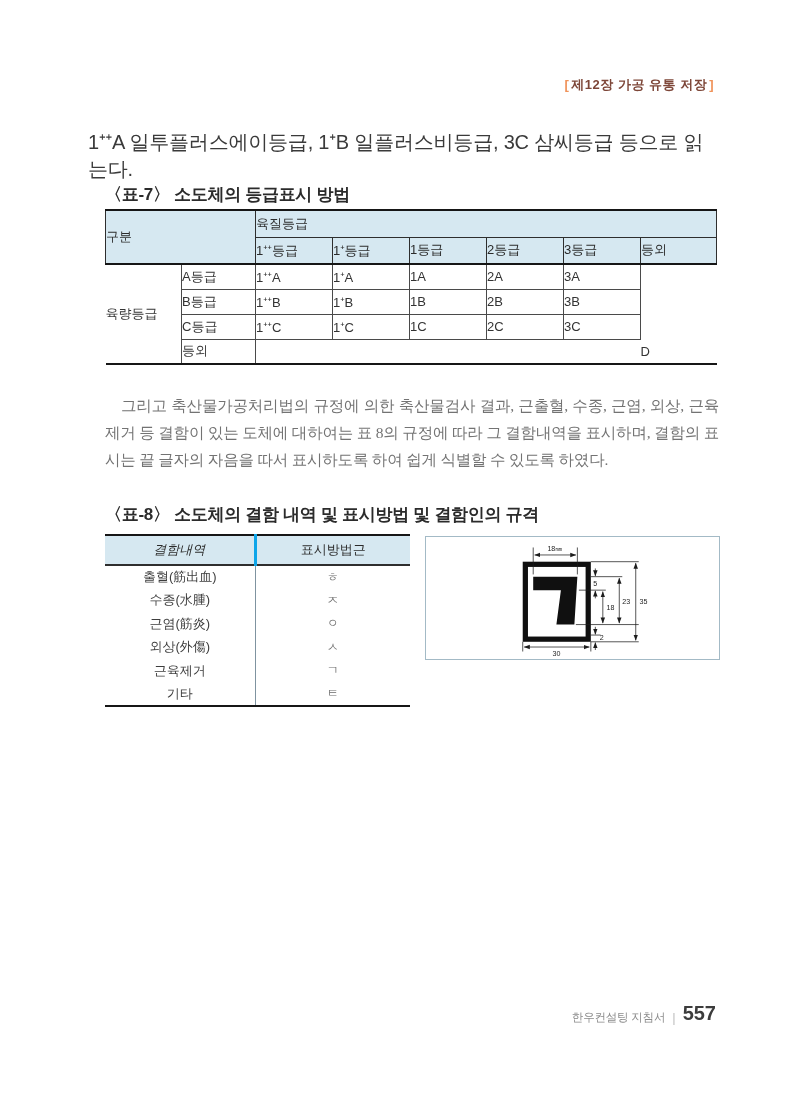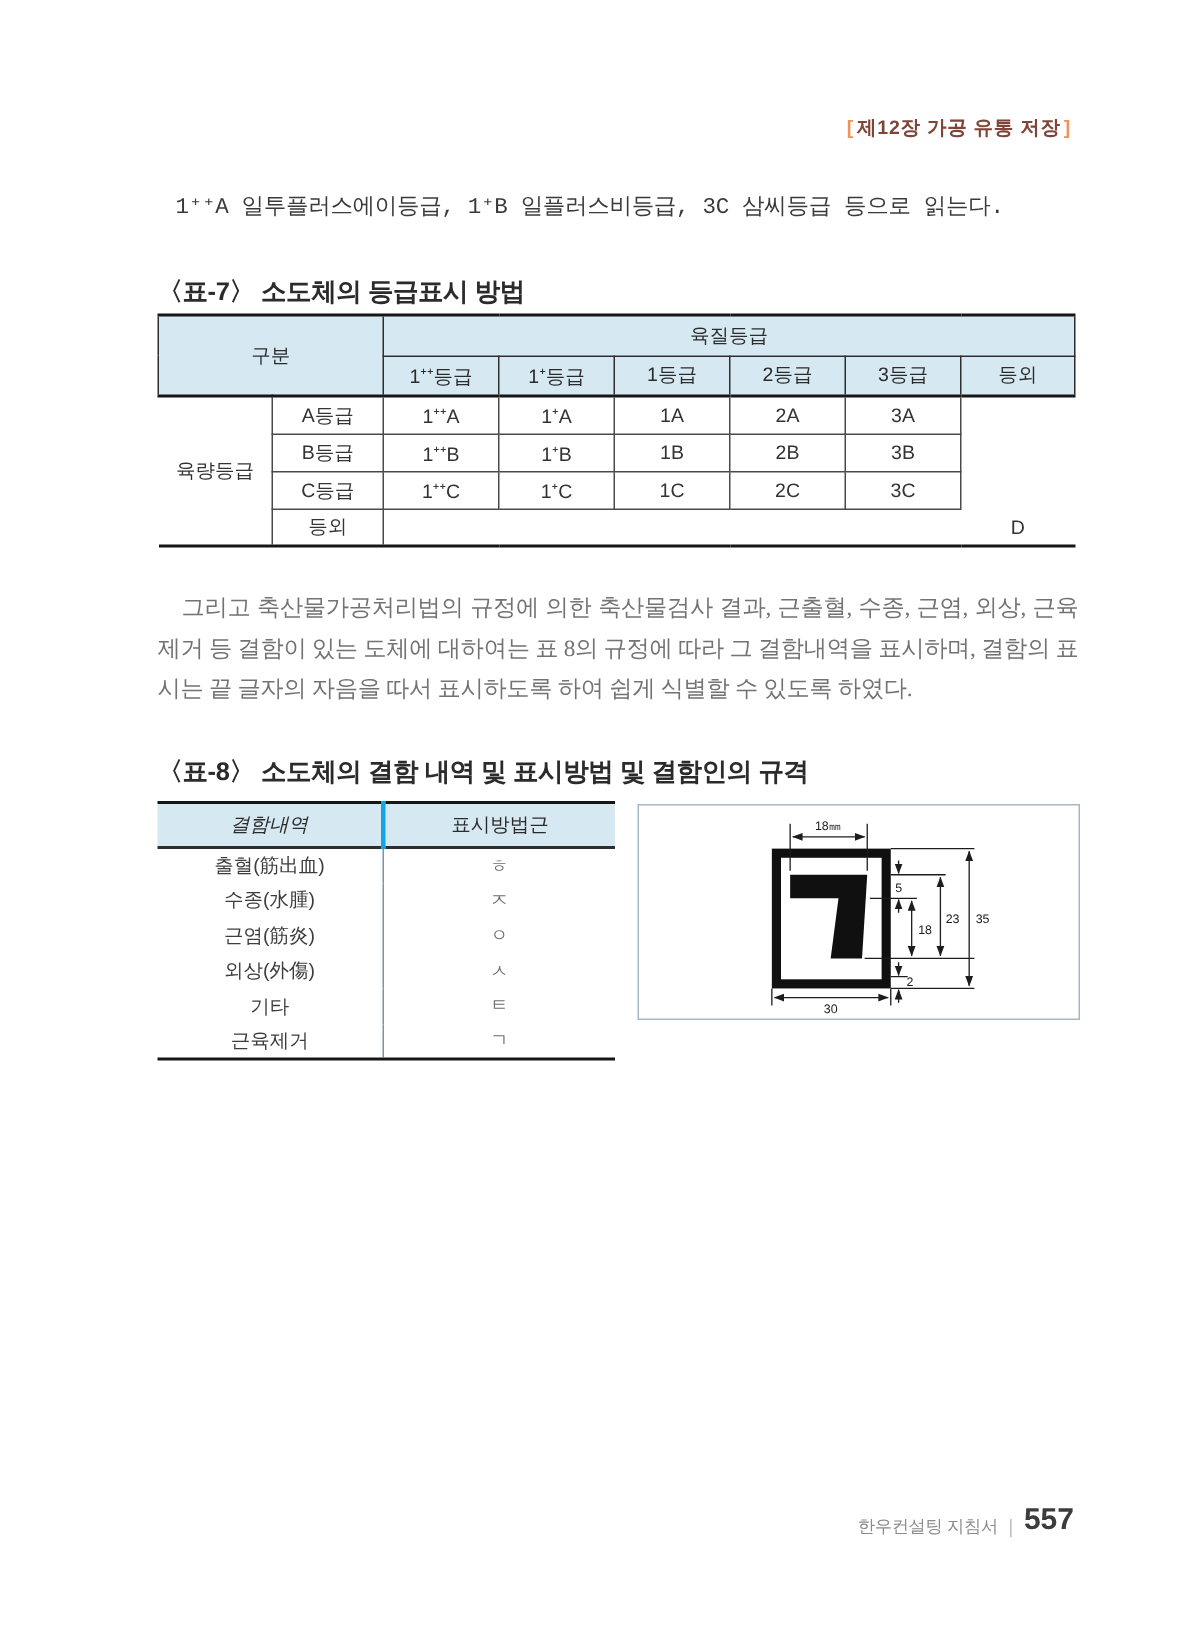--- a/index.html
+++ b/index.html
@@ -12,40 +12,40 @@
   
   .chapter-header {
     position:absolute; top:76px; right:84px;
     font-size:13px; font-weight:bold; letter-spacing:0.5px;
     color:#7d4638;
   }
   .chapter-header .bracket { color:#f0935a; font-weight:bold; margin:0 2px; }
 
   
   .intro {
-    position:absolute; left:117px; top:128px; width:620px;
-    font-family:Liberation Mono, monospace;
-    font-size:15px; color:#3a3a3a; letter-spacing:-0.2px;
+    position:absolute; left:88px; top:128px; width:620px;
+    font-family:Liberation Sans, sans-serif;
+    font-size:20px; color:#3a3a3a; letter-spacing:-0.2px;
   }
 
   
   .caption {
     position:absolute; left:105px;
     font-size:17px; font-weight:600; color:#2b2b2b; letter-spacing:-0.3px;
   }
   .caption.c7 { top:183px; }
   .caption.c8 { top:503px; }
 
   
   table { border-collapse:collapse; table-layout:fixed; }
   .t7 {
     position:absolute; left:105px; top:209px; width:611px;
     font-size:13px; color:#333;
   }
-  .t7 th, .t7 td { text-align:center; vertical-align:middle; padding:0; }
+  .t7 th, .t7 td { text-align:left; vertical-align:middle; padding:0; }
   .t7 thead th {
     background:#d6e8f1; border:1px solid #2e2e2e; height:27px;
     font-weight:normal; color:#2b2b2b;
   }
   .t7 thead tr:first-child th { border-top:2px solid #161616; }
   .t7 thead tr:last-child th, .t7 thead th.gubun { border-bottom:2px solid #161616; }
   .t7 tbody td { border:1px solid #4a4a4a; height:25px; background:#fff; }
   .t7 td.rowgroup { border-left:none; border-top:none; border-bottom:2px solid #161616; }
   .t7 td.outer-empty { border:none; border-left:1px solid #4a4a4a; }
   .t7 tr.last td { border-bottom:2px solid #161616; }
@@ -71,21 +71,21 @@
     border-top:2px solid #161616; border-bottom:2px solid #2e2e2e;
   }
   .t8 thead th:first-child { border-right:3px solid #0ea5e9;font-style:italic; }
   .t8 tbody td { height:23.5px; }
   .t8 tbody td.defect { border-right:1px solid #7f93a0; }
   .t8 tbody tr:last-child td { border-bottom:2px solid #161616; }
   .t8 td.mark { color:#6b6b6b; font-size:12px; }
 
   
   .diagram-box {
-    position:absolute; left:425px; top:536px; width:295px; height:144px;
+    position:absolute; left:425px; top:536px; width:295px; height:124px;
     border:1.5px solid #a3bac6; background:#fff;
   }
   .diagram-box svg { display:block; width:100%; height:100%; }
   .dim-text { font-family:"Liberation Sans", sans-serif; font-size:9.5px; fill:#1d1d1d; }
 
   
   .footer {
     position:absolute; top:1002px; right:84px;
     display:flex; align-items:flex-end; gap:7px;
   }
@@ -192,26 +192,26 @@
       </tr>
       <tr>
         <td class="defect">근염(筋炎)</td>
         <td class="mark">ㅇ</td>
       </tr>
       <tr>
         <td class="defect">외상(外傷)</td>
         <td class="mark">ㅅ</td>
       </tr>
       <tr>
+        <td class="defect">근육제거</td>
+        <td class="mark">ㄱ</td>
+      </tr>
+      <tr>
         <td class="defect">기타</td>
         <td class="mark">ㅌ</td>
-      </tr>
-      <tr>
-        <td class="defect">근육제거</td>
-        <td class="mark">ㄱ</td>
       </tr>
     </tbody>
   </table>
 
   <div class="diagram-box">
     <svg viewBox="0 0 295 163">
       <defs>
         <marker id="arr" markerWidth="9" markerHeight="8" refX="7.5" refY="4" orient="auto-start-reverse">
           <path d="M0,1 L8,4 L0,7 Z" fill="#1d1d1d"></path>
         </marker>

